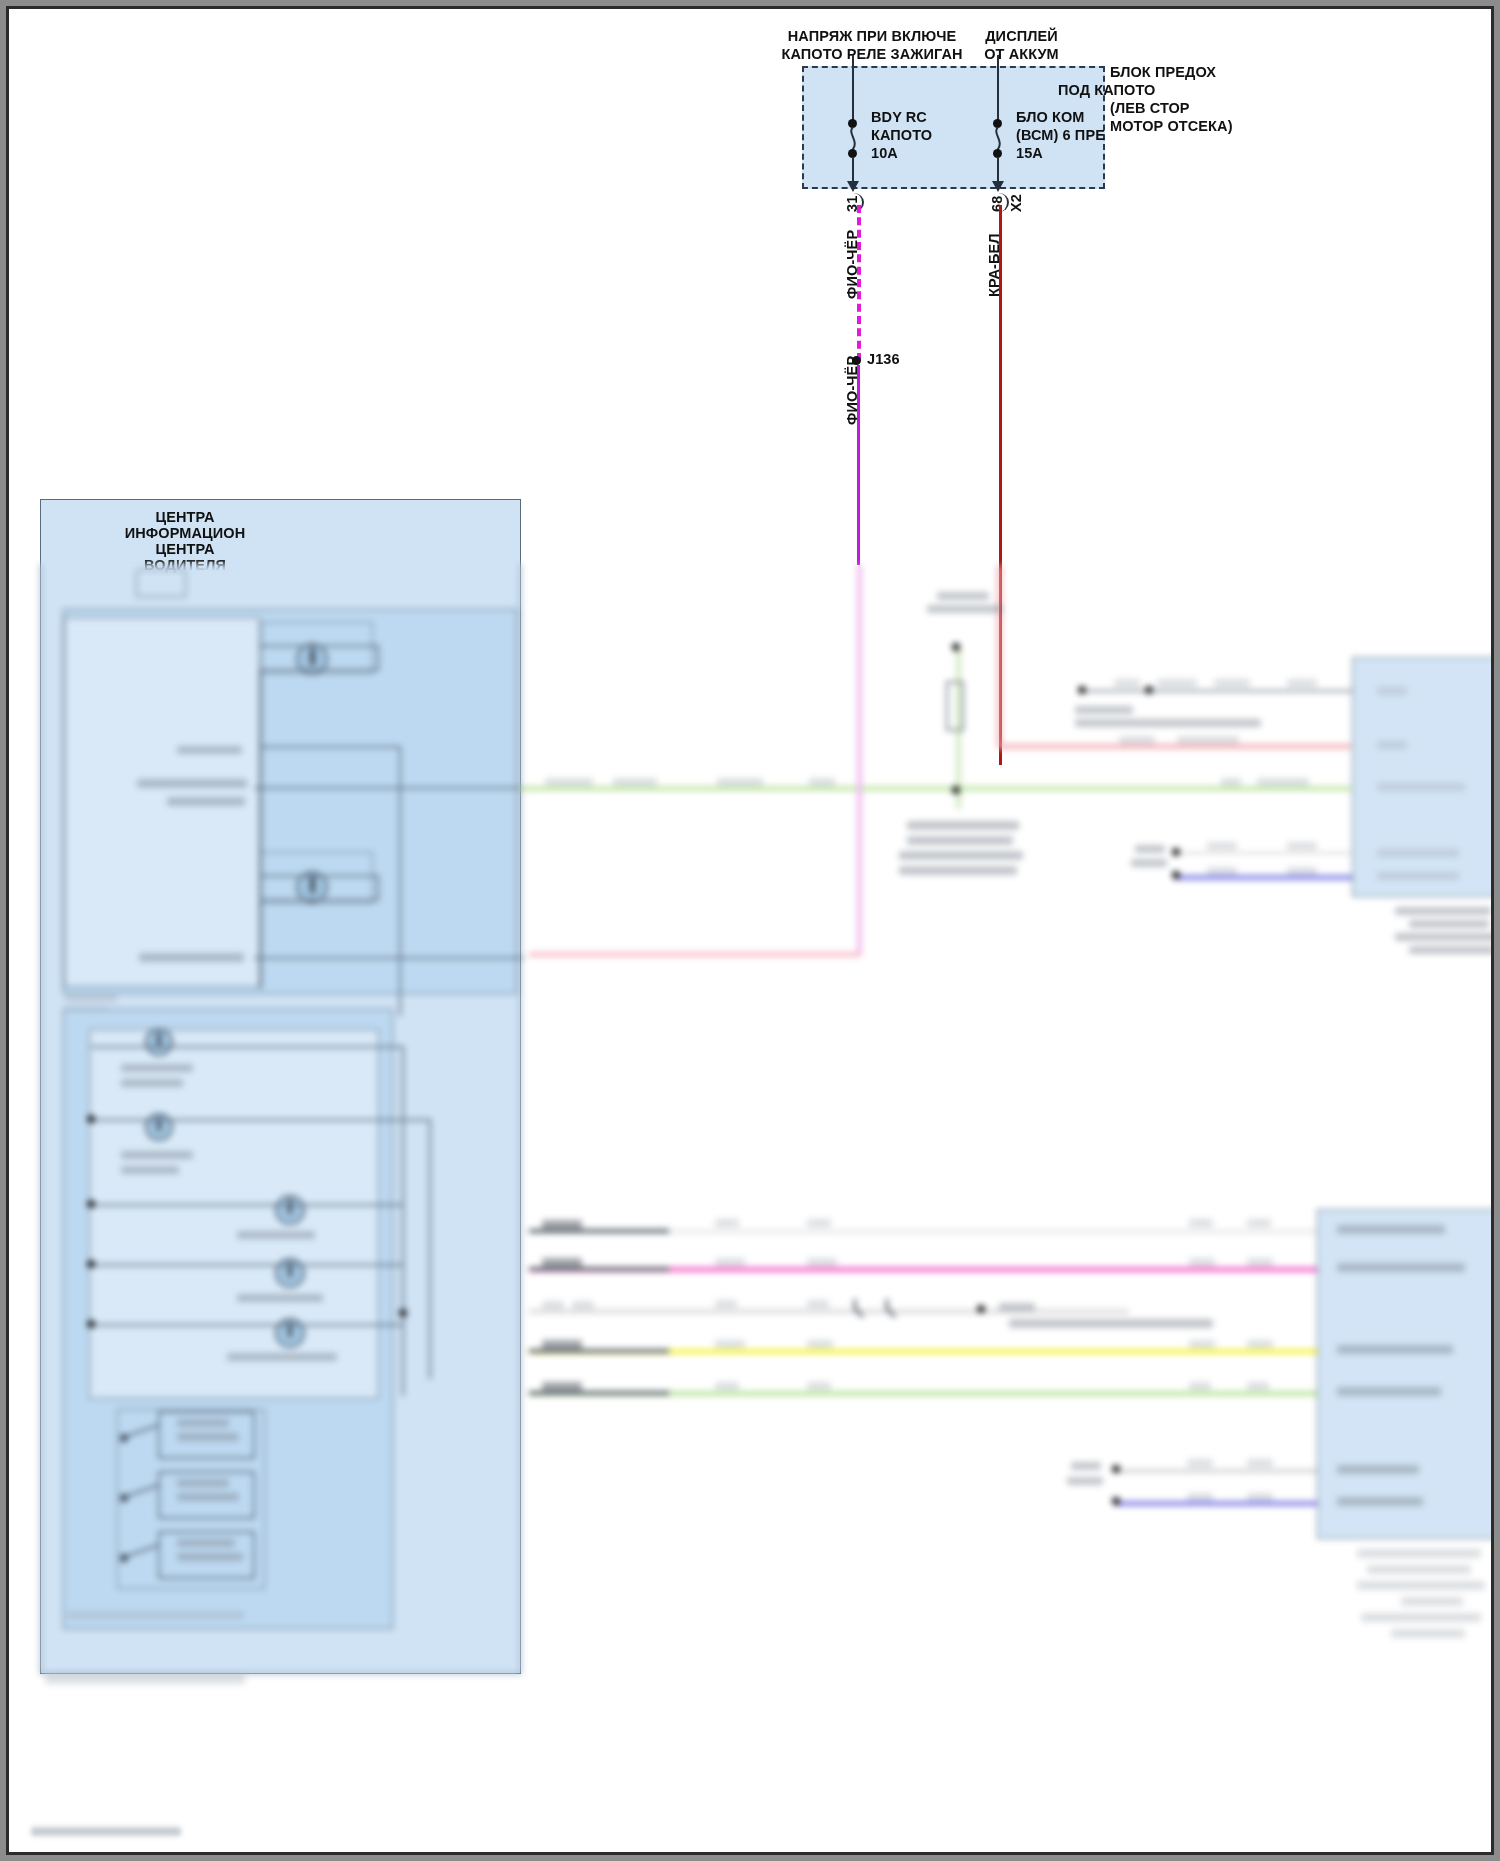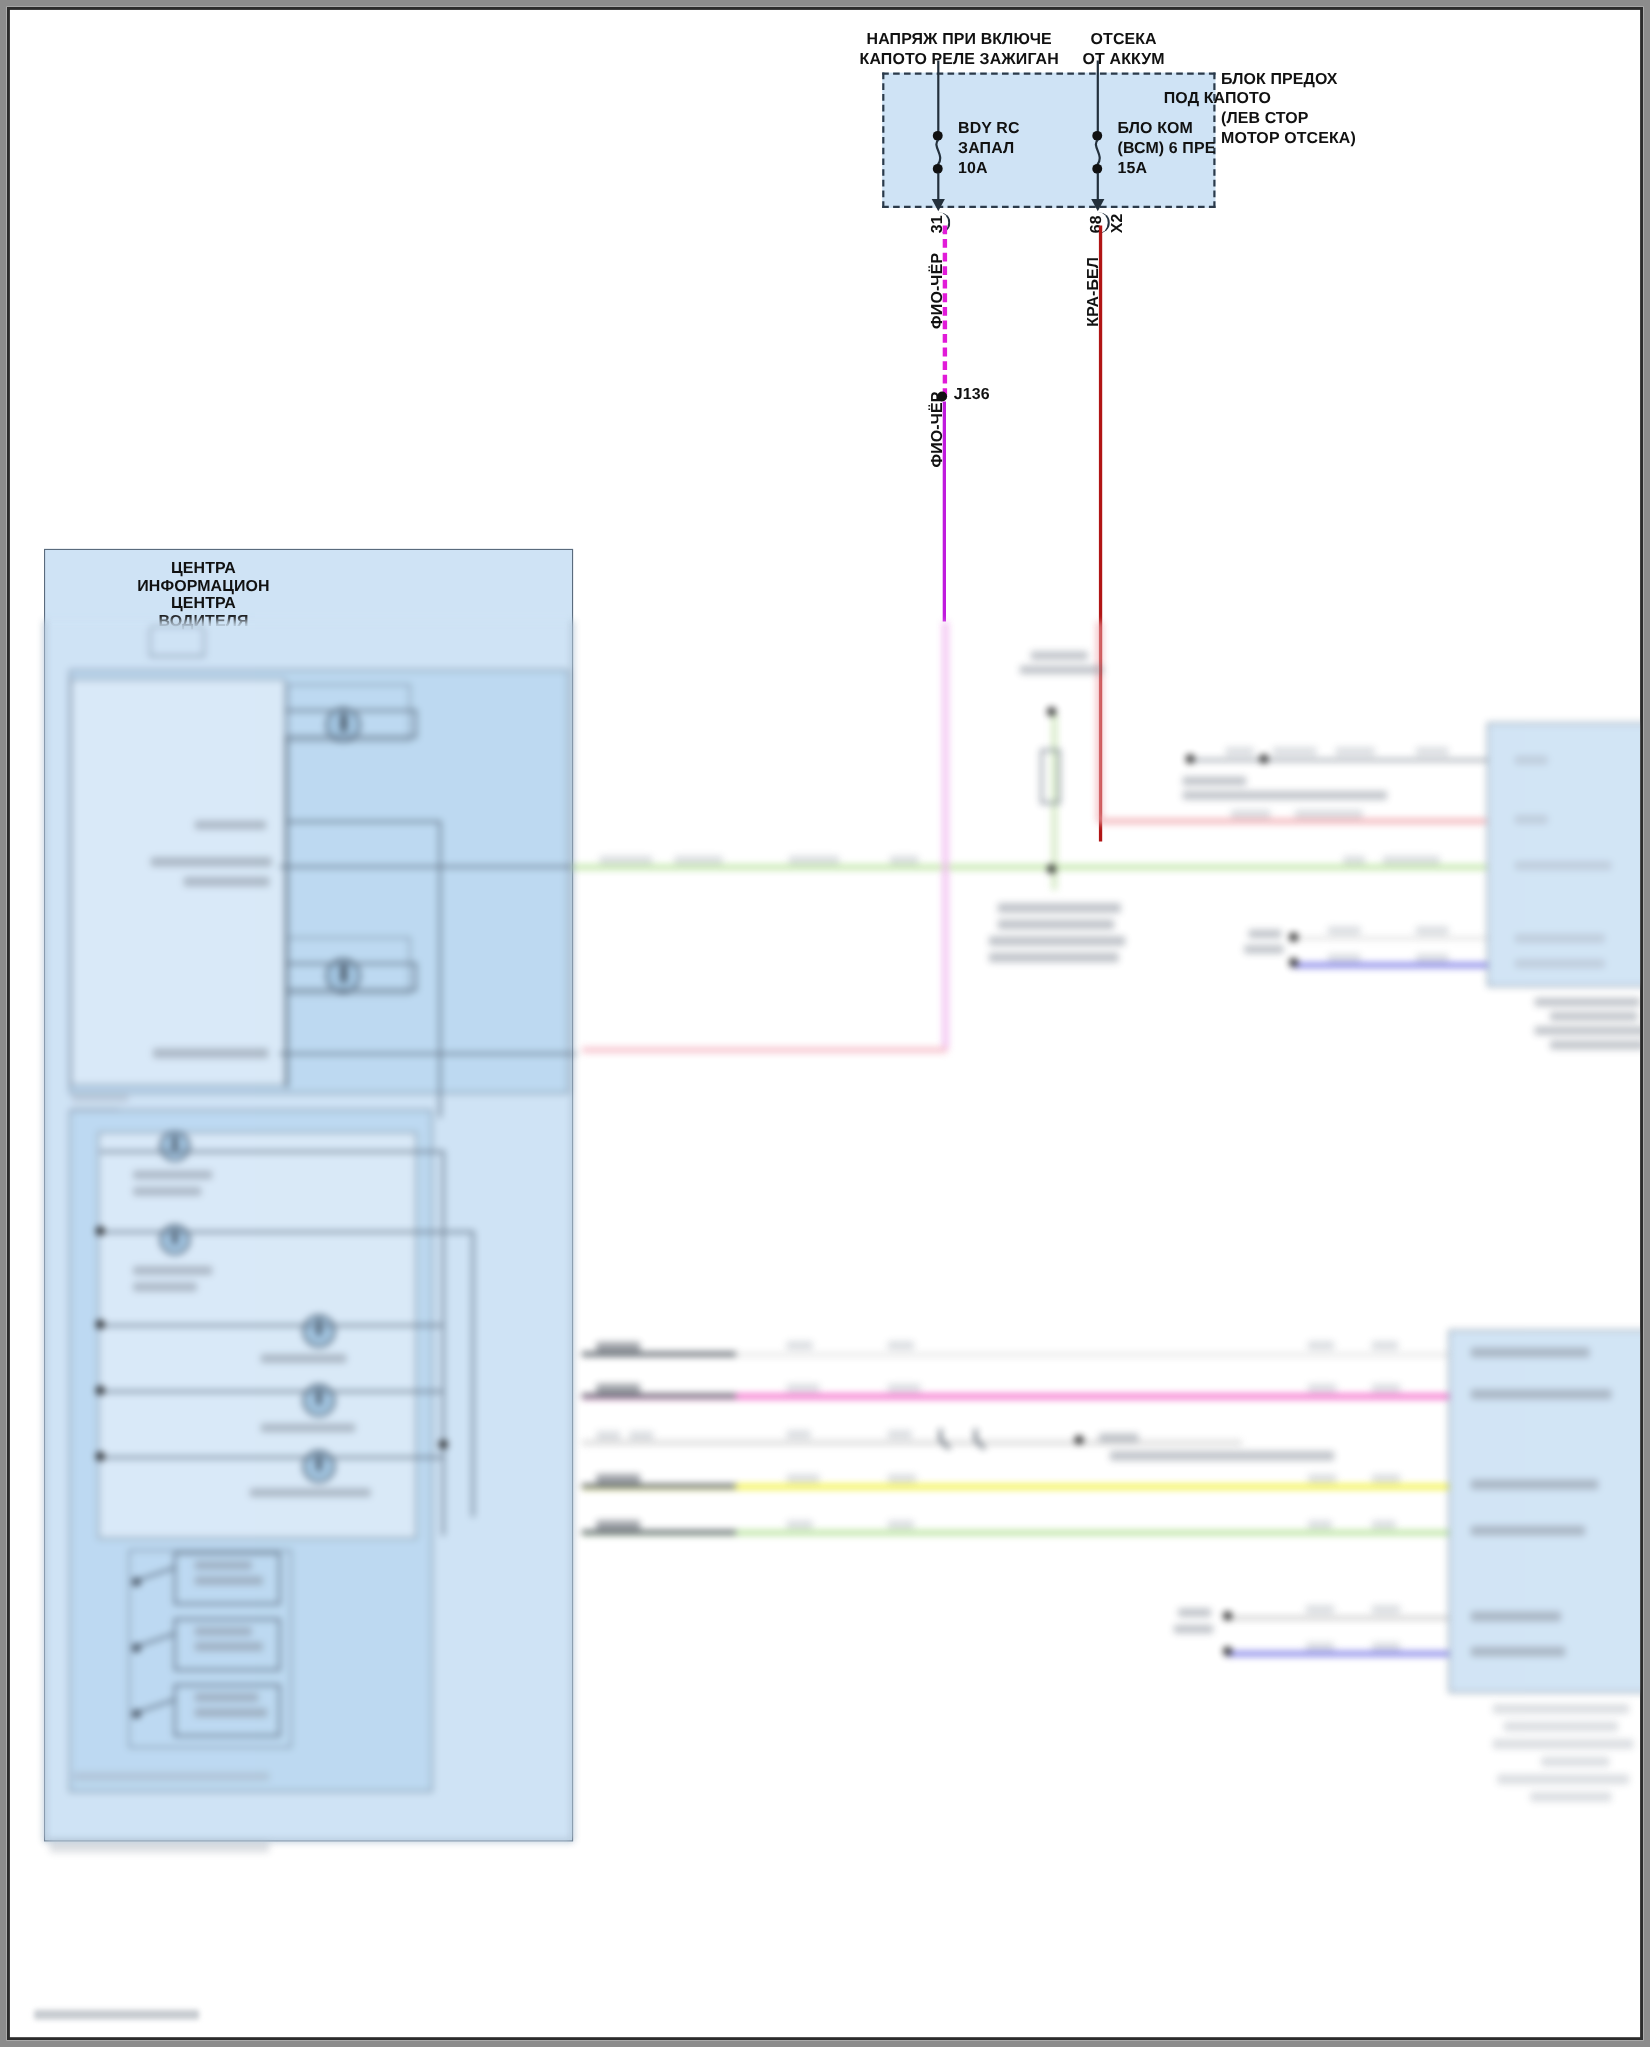--- a/index.html
+++ b/index.html
@@ -128,41 +128,41 @@
 </style>
 </head>
 <body>
 
 <div id="page">
  <div id="sheet">
 
   <div class="t b c" style="left:768px;top:20px;width:190px;">НАПРЯЖ ПРИ ВКЛЮЧЕ</div>
   <div class="t b c" style="left:762px;top:38px;width:202px;">КАПОТО РЕЛЕ ЗАЖИГАН</div>
 
-  <div class="t b c" style="left:955px;top:20px;width:115px;">ОТСЕКА</div>
+  <div class="t b c" style="left:955px;top:20px;width:115px;">ДИСПЛЕЙ</div>
   <div class="t b c" style="left:955px;top:38px;width:115px;">ОТ АККУМ</div>
 
   <div id="fusebox"></div>
 
   <div class="t b" style="left:1101px;top:56px;">БЛОК ПРЕДОХ</div>
   <div class="t b" style="left:1049px;top:74px;">ПОД КАПОТО</div>
   <div class="t b" style="left:1101px;top:92px;">(ЛЕВ СТОР</div>
   <div class="t b" style="left:1101px;top:110px;">МОТОР ОТСЕКА)</div>
 
   <div class="vline" style="left:843px;top:46px;height:68px;"></div>
   <div class="dot" style="left:839px;top:110px;"></div>
   <svg class="squiggle" style="left:837px;top:118px;" viewBox="0 0 14 30">
     <path d="M7 0 C 1 6, 13 14, 7 22 L7 30" fill="none" stroke="#23303c" stroke-width="2"></path>
   </svg>
   <div class="dot" style="left:839px;top:140px;"></div>
   <div class="vline" style="left:843px;top:148px;height:32px;"></div>
   <div class="arrow-down" style="left:838px;top:172px;"></div>
 
   <div class="t b" style="left:862px;top:101px;">BDY RC</div>
-  <div class="t b" style="left:862px;top:119px;">ЗАПАЛ</div>
+  <div class="t b" style="left:862px;top:119px;">КАПОТО</div>
   <div class="t b" style="left:862px;top:137px;">10A</div>
 
   <div class="pinarc" style="left:838px;top:184px;"></div>
   <div class="t b vert" style="left:836px;top:203px;">31</div>
 
   <div class="dashwire" style="left:848px;top:196px;height:156px;"></div>
   <div class="t b vert" style="left:836px;top:290px;">ФИО-ЧЁР</div>
 
   <div class="dot" style="left:843px;top:347px;"></div>
   <div class="t b" style="left:858px;top:343px;">J136</div>

